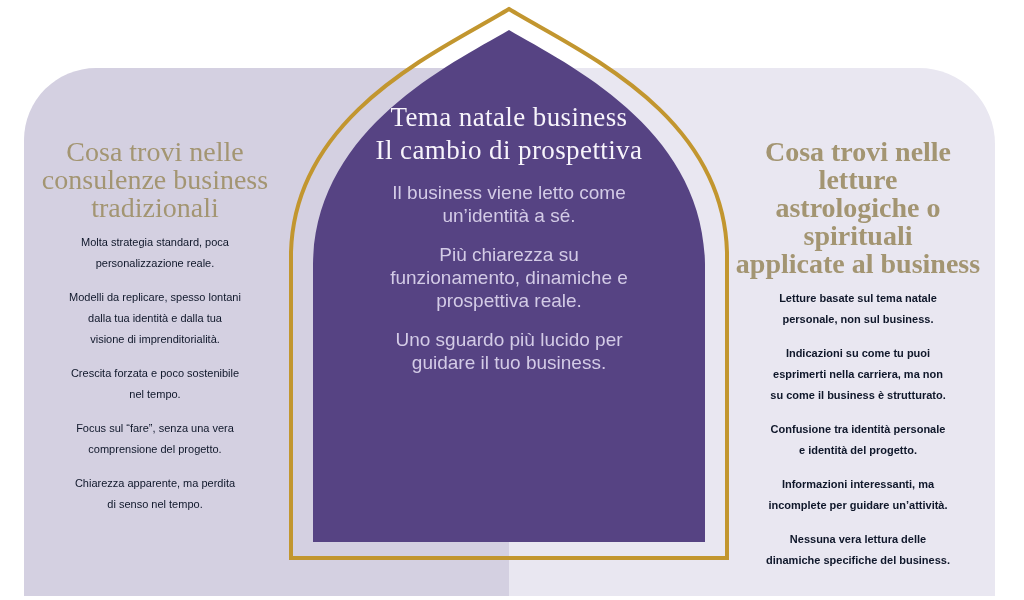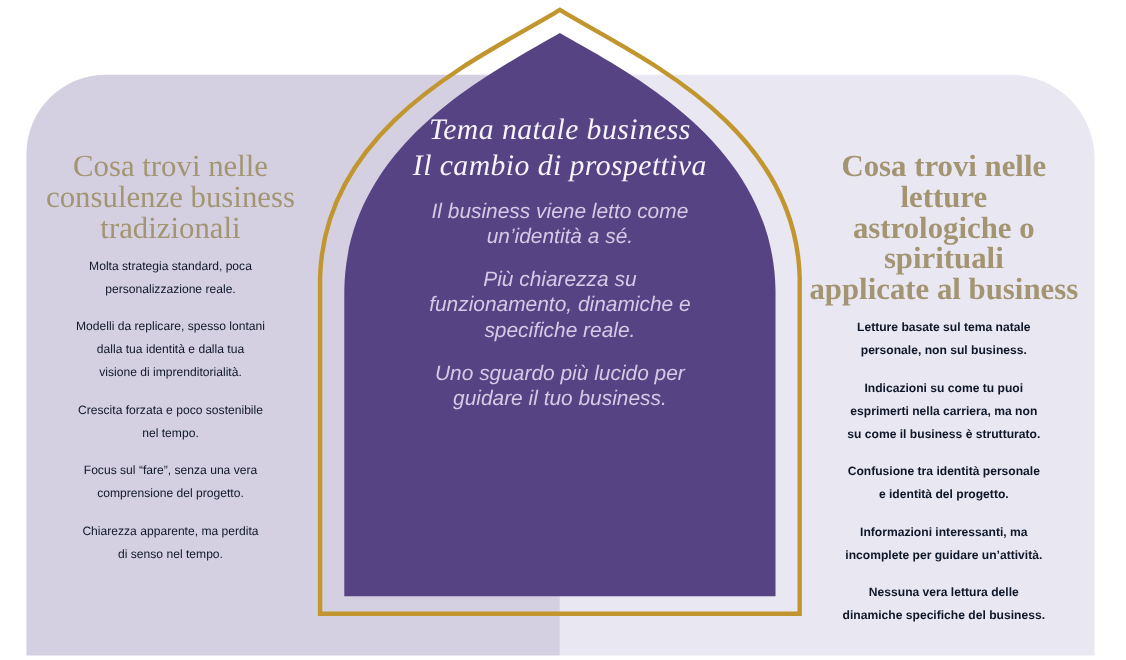--- a/index.html
+++ b/index.html
@@ -67,21 +67,20 @@
   }
 
   
   .center-content {
     position: absolute;
     left: 327px;
     top: 101px;
     width: 364px;
     text-align: center;
     z-index: 3;
-    font-style: italic;
   }
   .center-title {
     font-family: "Liberation Serif", "DejaVu Serif", serif;
     font-size: 27px;
     line-height: 33px;
     color: #f7f4fb;
     letter-spacing: 0.4px;
     margin-bottom: 14px;
   }
   .center-point {
@@ -121,21 +120,21 @@
 di senso nel tempo.</div>
   </div>
 
   <div class="center-content">
     <div class="center-title pre">Tema natale business
 Il cambio di prospettiva</div>
     <div class="center-point pre">Il business viene letto come
 un’identità a sé.</div>
     <div class="center-point pre">Più chiarezza su
 funzionamento, dinamiche e
-specifiche reale.</div>
+prospettiva reale.</div>
     <div class="center-point pre">Uno sguardo più lucido per
 guidare il tuo business.</div>
   </div>
 
   <div class="side-content right">
     <div class="side-heading pre">Cosa trovi nelle letture
 astrologiche o spirituali
 applicate al business</div>
     <div class="side-item pre">Letture basate sul tema natale
 personale, non sul business.</div>

